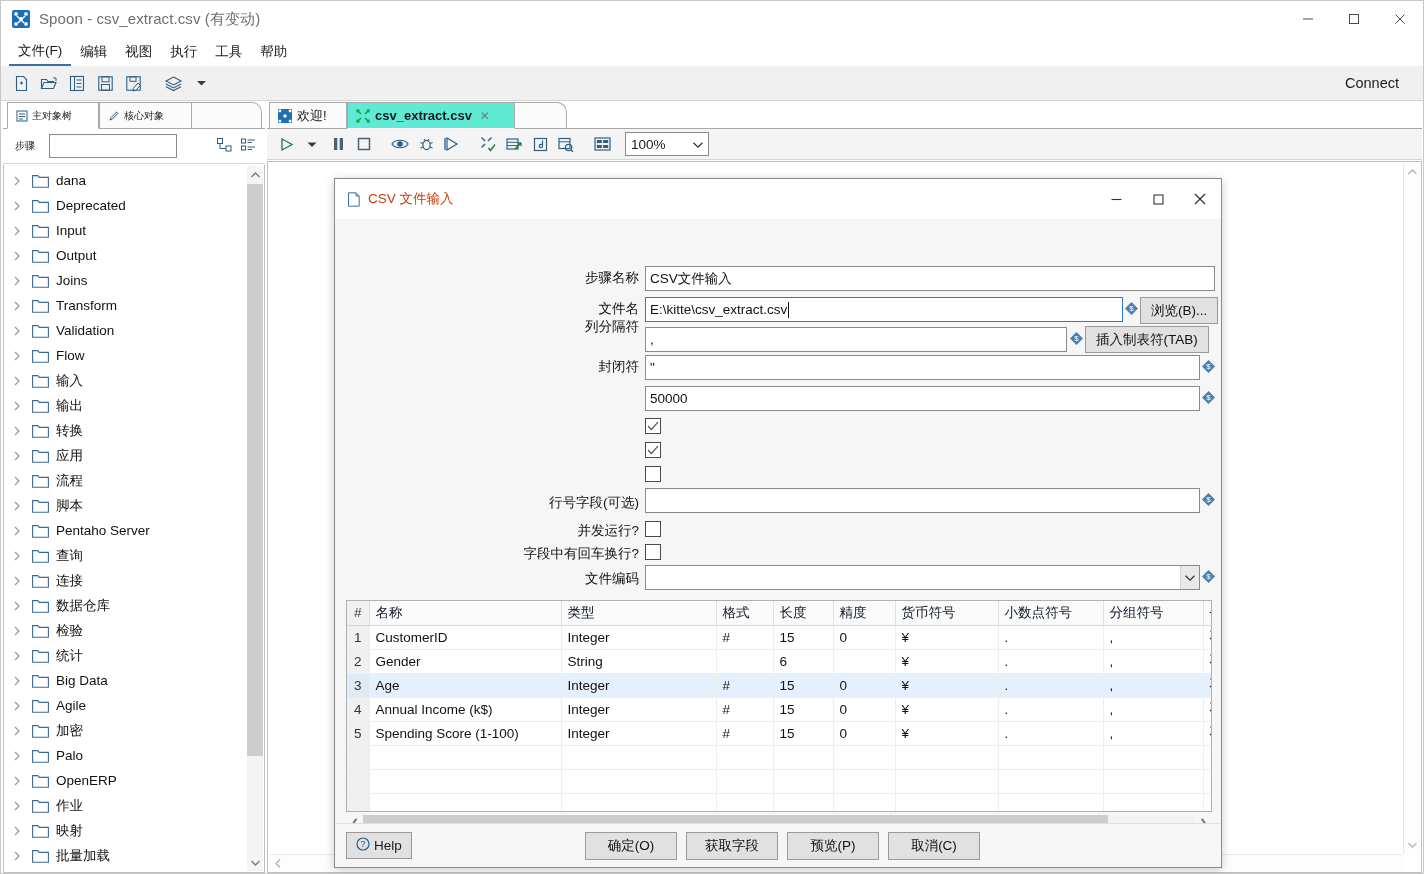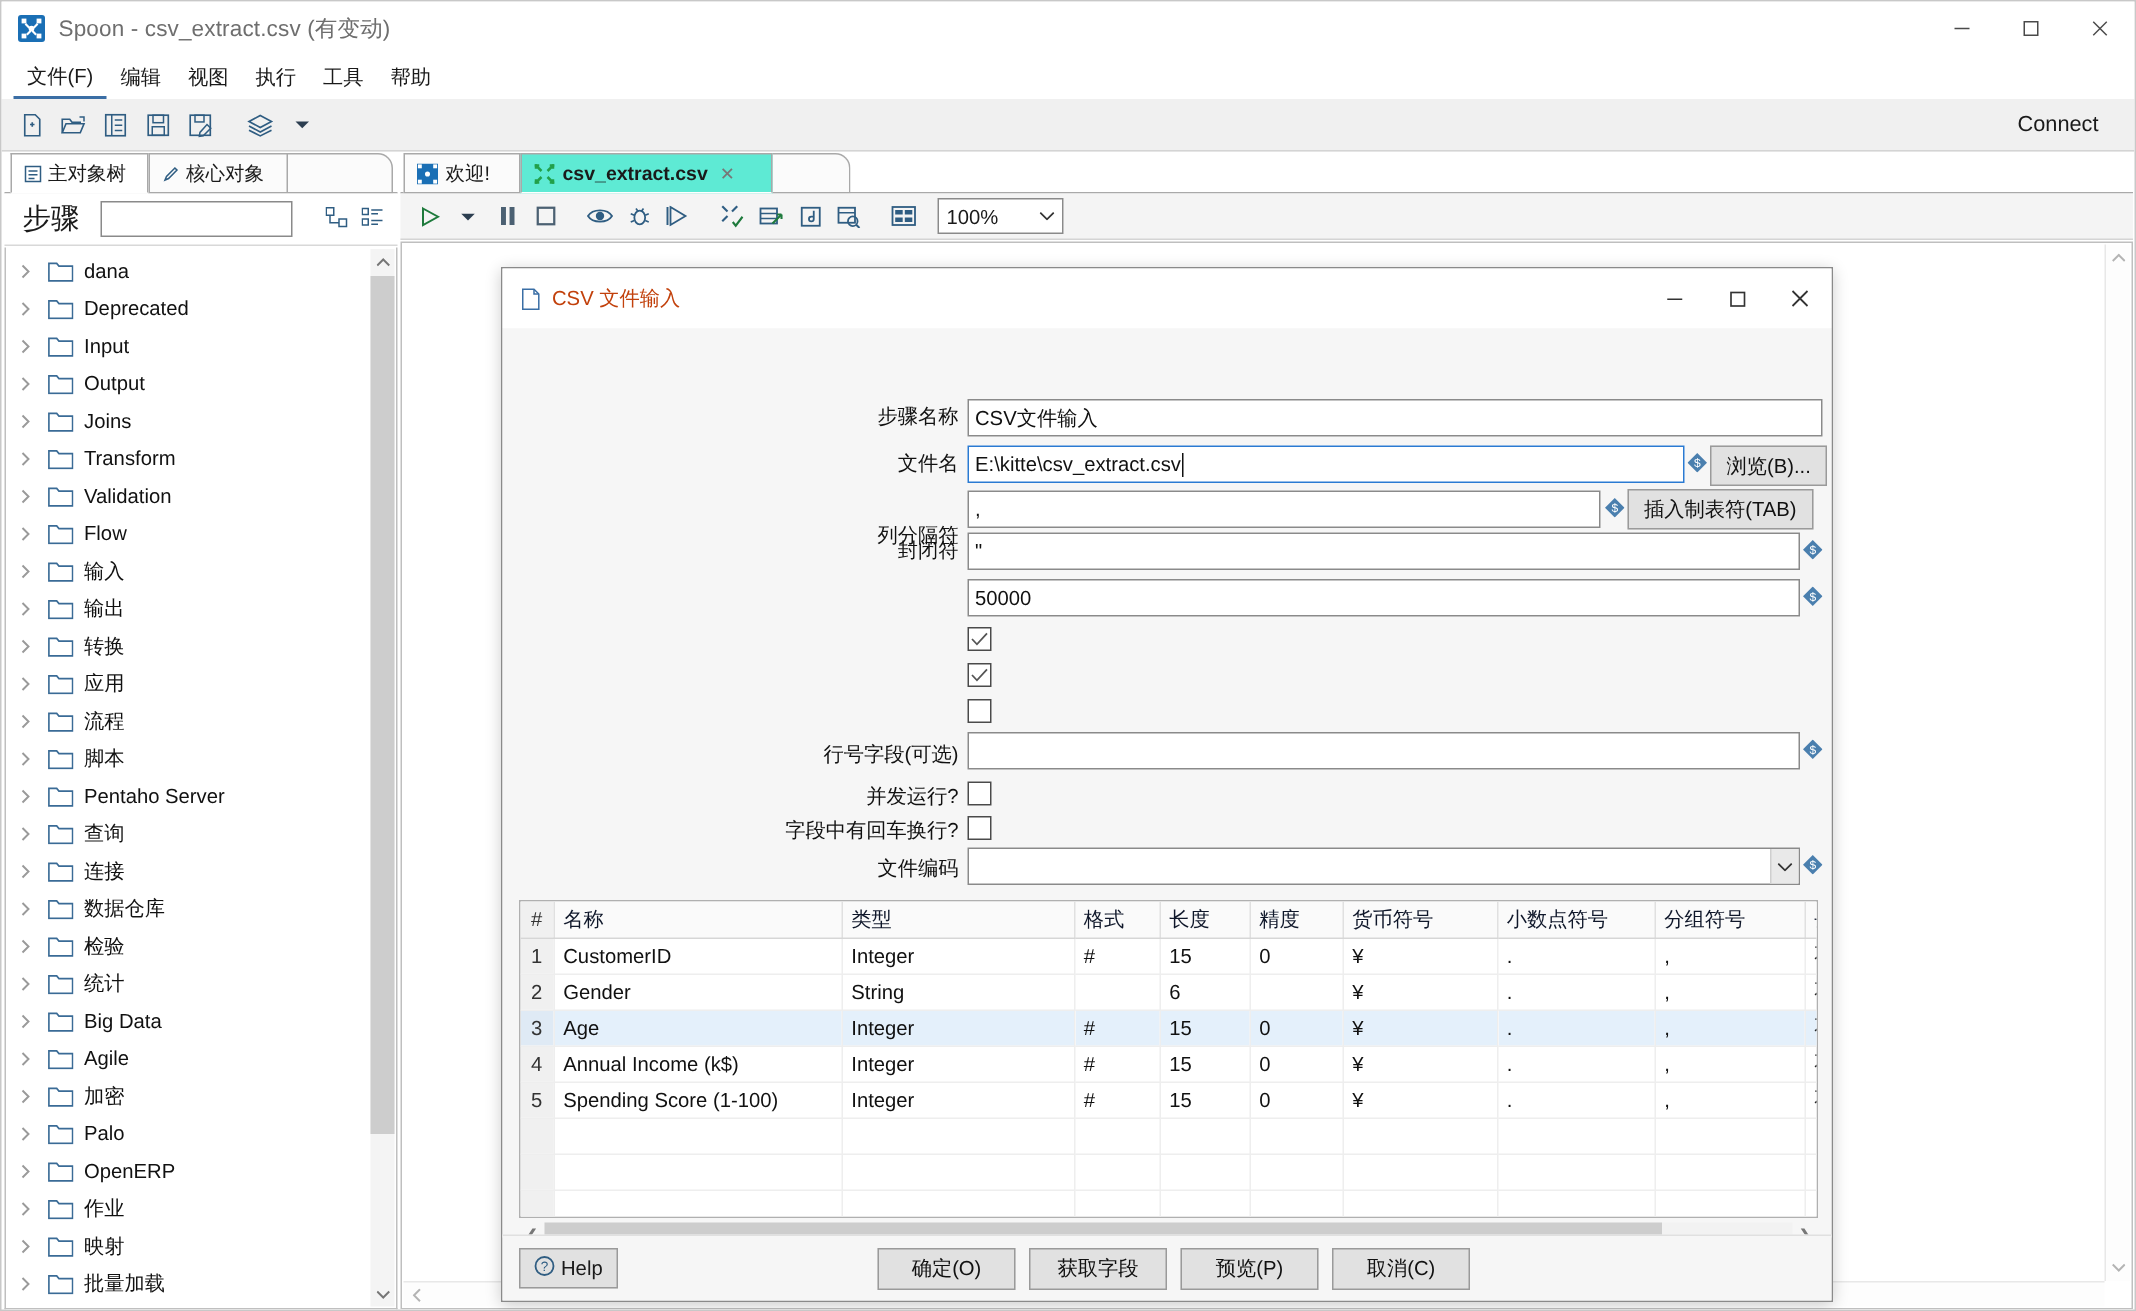--- a/index.html
+++ b/index.html
@@ -77,38 +77,38 @@
     position: absolute; left: 2px; top: 101px; width: 262px; height: 771px;
     background: #ffffff;
   }
   .tabstrip {
     position: relative; height: 27px; background: #ffffff;
     border-bottom: 1px solid #a9a9a9;
   }
   .ltab {
     position: absolute; top: 0; height: 27px;
     display: flex; align-items: center; padding: 0 8px;
-    font-size: 13px; white-space: nowrap;
+    font-size: 10px; white-space: nowrap;
     border: 1px solid #a9a9a9;
     background: #fbfbfb;
   }
   .ltab.sel { background: #ffffff; border-bottom: 1px solid #ffffff; z-index: 3; }
   .ltab .ico { margin-right: 4px; display: flex; }
   .tab-curve {
     position:absolute; top:0; height:27px; border-top:1px solid #a9a9a9;
     border-right:1px solid #a9a9a9; border-bottom:1px solid #a9a9a9;
     background:#fbfbfb; border-top-right-radius:10px;
   }
 
   .searchrow {
     position: relative; height: 35px; background: #ffffff;
     display: flex; align-items: center; padding-left: 12px;
     border-bottom: 1px solid #d8d8d8;
   }
-  .searchrow .lbl { font-size: 19px; margin-right: 14px; }
+  .searchrow .lbl { font-size: 10px; margin-right: 14px; }
   .searchrow input {
     width: 128px; height: 24px; border: 1px solid #8a8a8a;
     font-family: inherit; font-size: 13px; padding: 0 3px; outline: none;
     background: #fff;
   }
   .searchrow .icons { margin-left: auto; margin-right: 9px; display: flex; gap: 9px; color:#2f5d82; }
 
   .tree {
     position: absolute; left: 0; top: 63px; width: 262px; height: 708px;
     background: #ffffff;
@@ -1031,21 +1031,21 @@
       <span style="position:absolute; left:790px; top:83px;">
         <svg class="diamond" viewBox="0 0 13 13">
             <path d="M6.5 0 L13 6.5 L6.5 13 L0 6.5 Z" fill="#4a7fae"></path>
             <text x="6.5" y="9.4" font-size="8" fill="#fff" text-anchor="middle" font-family="'Liberation Sans',sans-serif">$</text>
           </svg>
       </span>
       <div class="fbtn" style="position:absolute; left:805px; top:78px;">
         <span>浏览(B)...</span>
       </div>
 
-      <div class="flabel" style="top:129px; left:78px;">列分隔符</div>
+      <div class="flabel" style="top:99px; left:78px;">列分隔符</div>
       <div class="ftext" style="position:absolute; left:310px; top:108px; width:422px;">
         <span>,</span>
       </div>
       <span style="position:absolute; left:735px; top:113px;">
         <svg class="diamond" viewBox="0 0 13 13">
             <path d="M6.5 0 L13 6.5 L6.5 13 L0 6.5 Z" fill="#4a7fae"></path>
             <text x="6.5" y="9.4" font-size="8" fill="#fff" text-anchor="middle" font-family="'Liberation Sans',sans-serif">$</text>
           </svg>
       </span>
       <div class="fbtn" style="position:absolute; left:750px; top:107px;">

